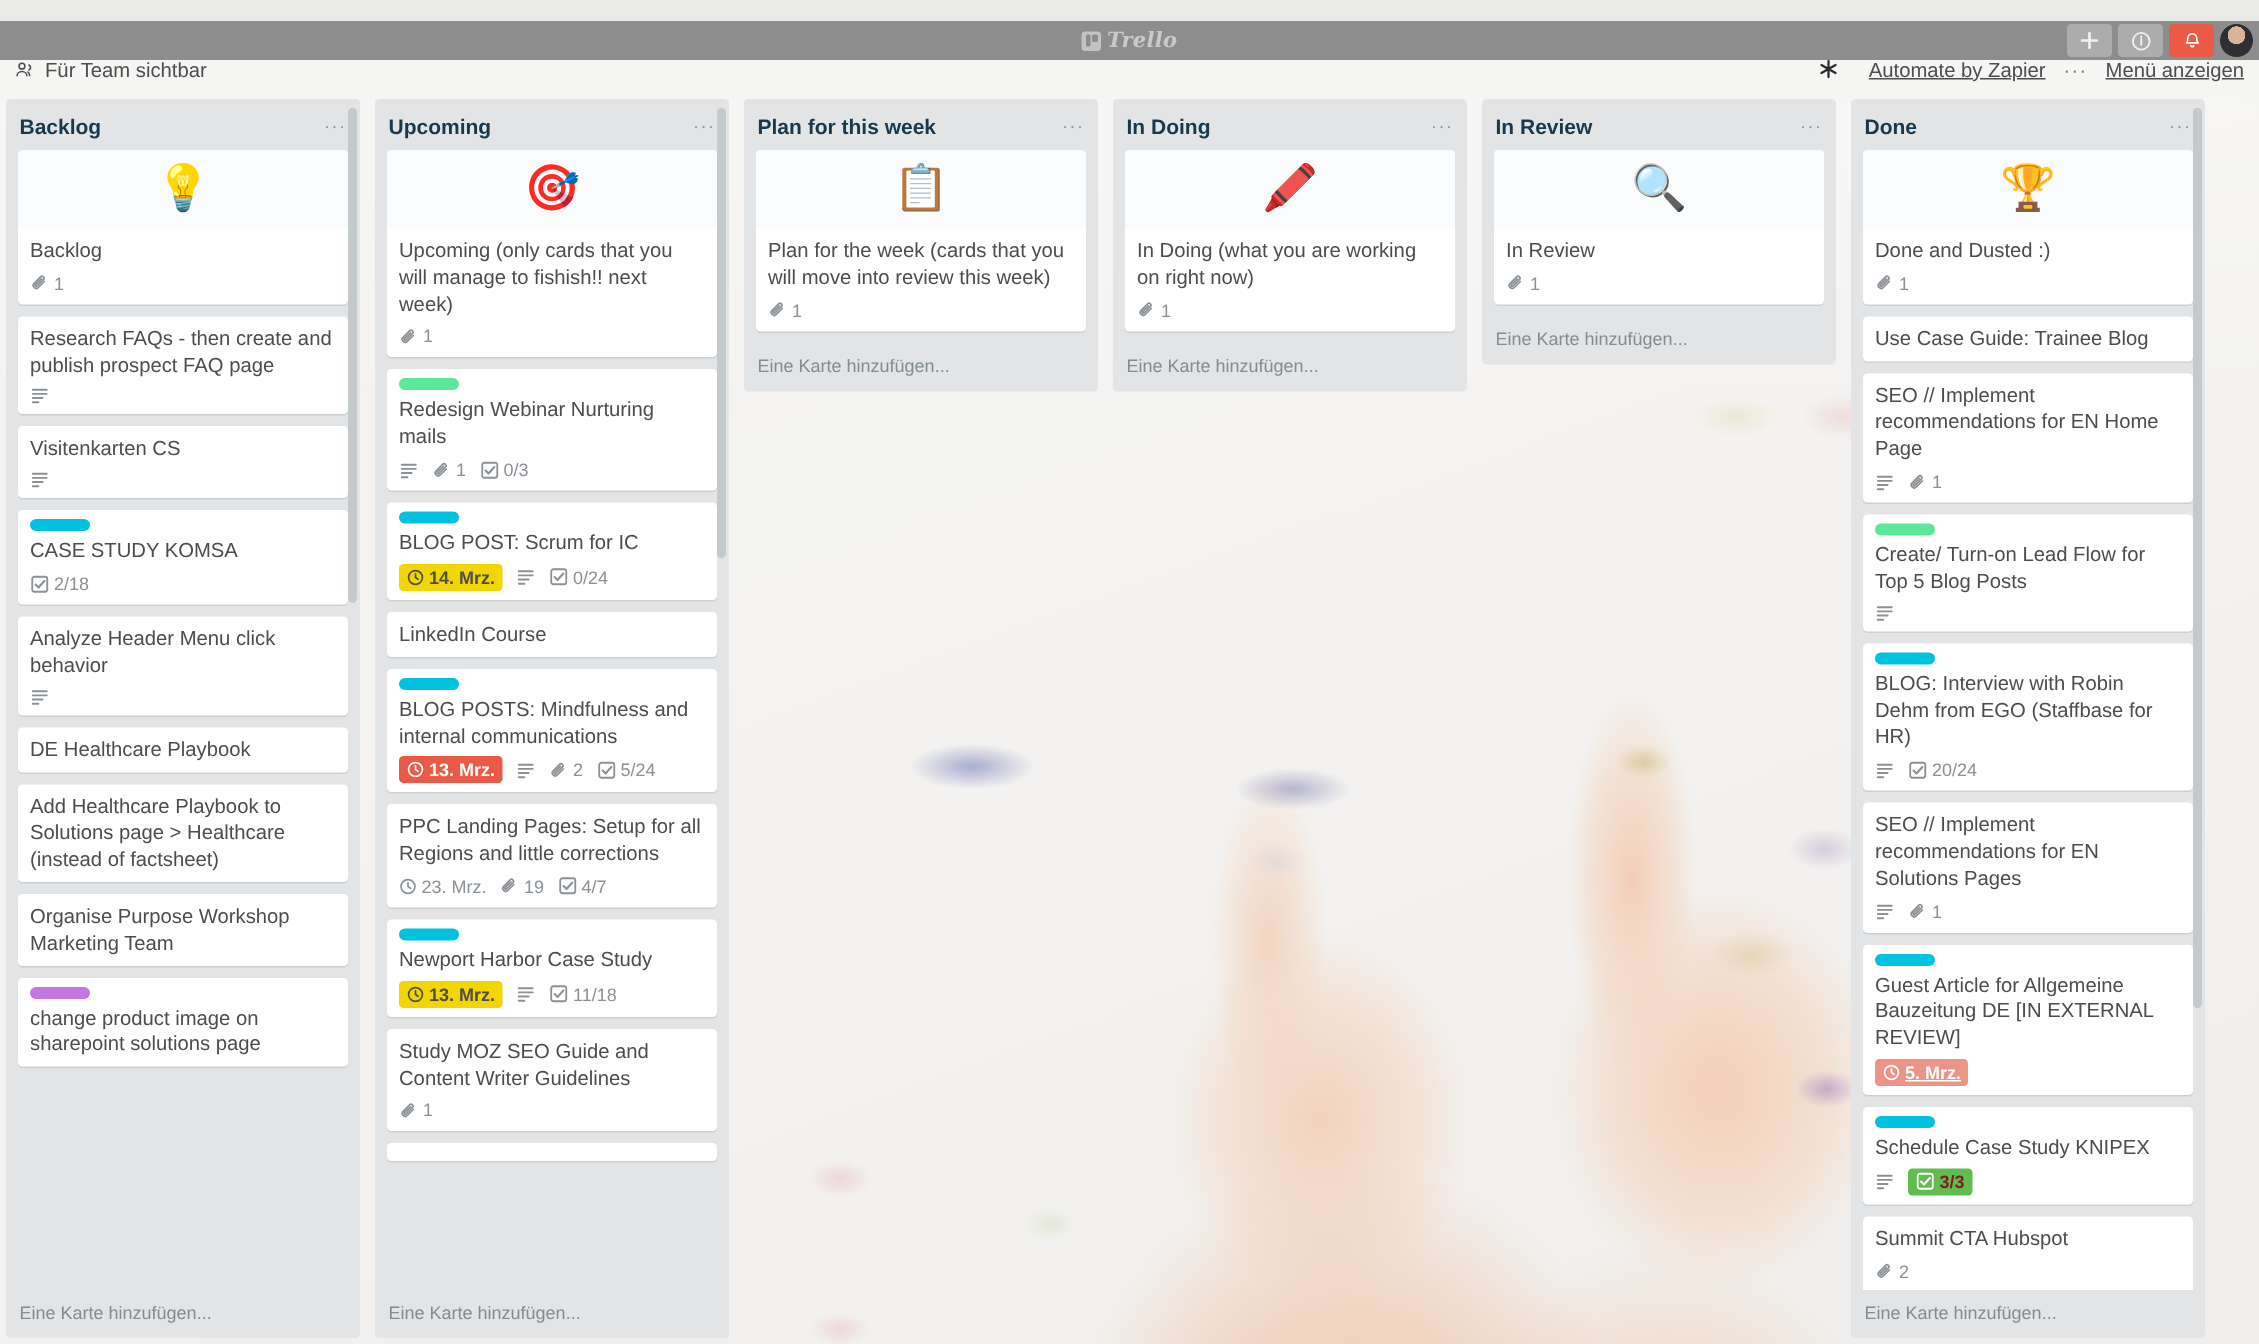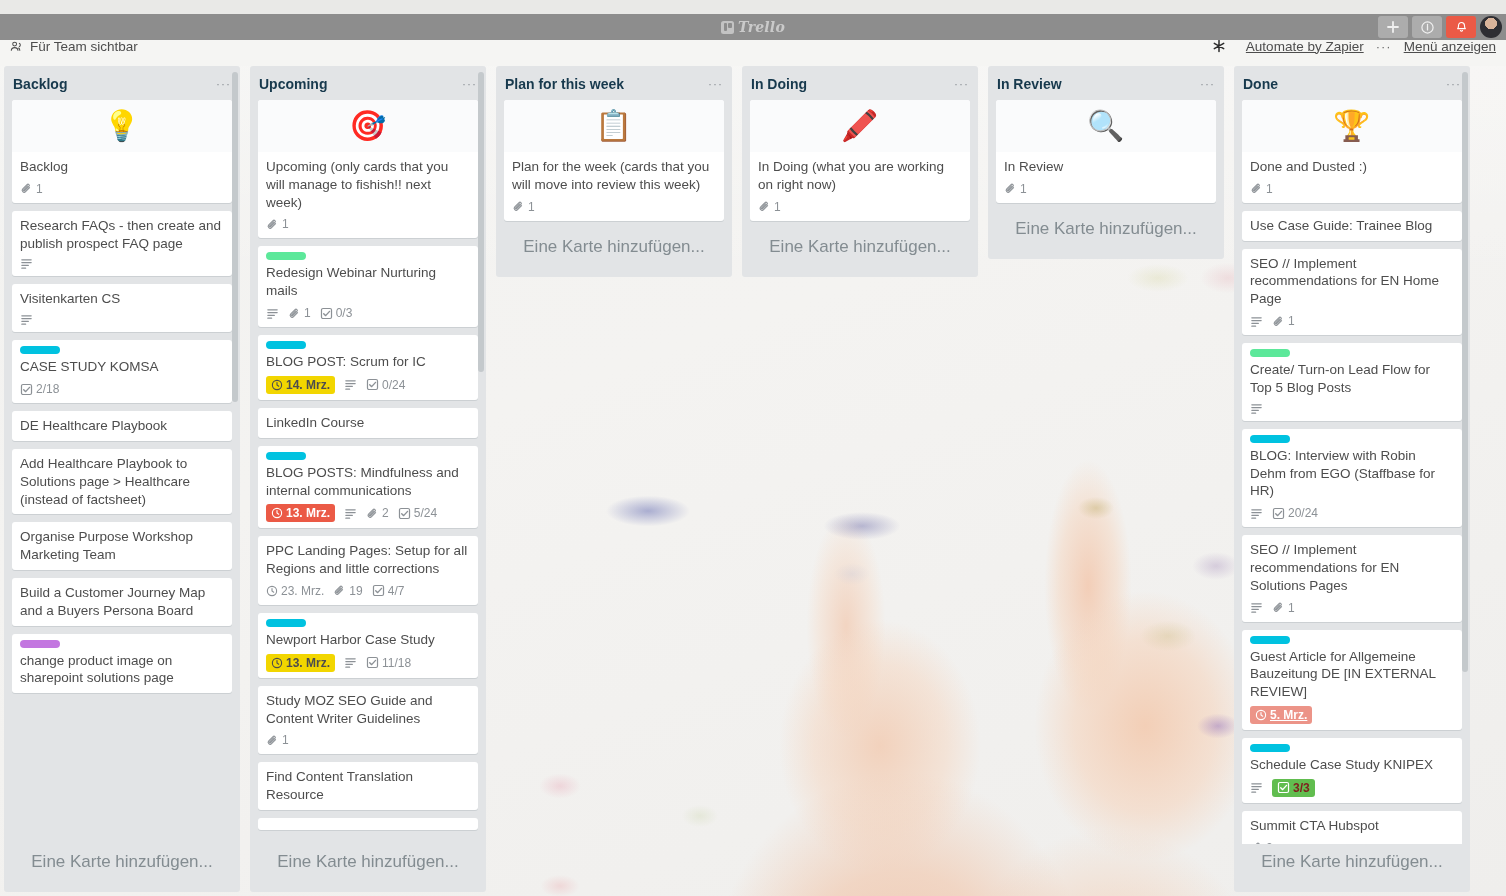--- a/index.html
+++ b/index.html
@@ -145,24 +145,23 @@
     letter-spacing: 1px; cursor: pointer; line-height: 1;
   }
   .cards {
     flex: 1 1 auto;
     overflow: hidden;
     padding: 0 8px;
     position: relative;
   }
   .list-footer {
     flex: 0 0 auto;
-    padding: 8px 9px 20px 9px;
-    color: #838c91; font-size: 17px;
+    padding: 8px 9px 10px 9px;
+    color: #838c91; font-size: 12px;
     cursor: pointer;
-    text-align: center;
   }
   .scrollbar {
     position: absolute; right: 2px; top: 2px;
     width: 6px; border-radius: 3px;
     background: #c4c9cc;
   }
 
   
   .card {
     background: #fff;
@@ -319,30 +318,39 @@
             <span class="badge">
               <svg width="13" height="13" viewBox="0 0 14 14">
     <rect x="1.6" y="1.6" width="10.8" height="10.8" rx="1.6" fill="none" stroke="#8c9196" stroke-width="1.3"></rect>
     <path d="M4 7.2l2.1 2.1 4.2-4.6" fill="none" stroke="#8c9196" stroke-width="1.5" stroke-linecap="round" stroke-linejoin="round"></path>
               </svg>
               <span>2/18</span>
             </span>
           </div>
         </div>
         <div class="card">
+          <div class="card-title">Analyze Header Menu click behavior</div>
+          <div class="badges">
+            <span class="badge">
+              <svg width="13" height="13" viewBox="0 0 14 14">
+    <g stroke="#8c9196" stroke-width="1.4" stroke-linecap="round">
+      <path d="M2 3h10M2 6h10M2 9h7M2 12h4"></path>
+                </g>
+              </svg>
+            </span>
+          </div>
+        </div>
+        <div class="card">
           <div class="card-title">DE Healthcare Playbook</div>
         </div>
         <div class="card">
           <div class="card-title">Add Healthcare Playbook to Solutions page &gt; Healthcare (instead of factsheet)</div>
         </div>
         <div class="card">
           <div class="card-title">Organise Purpose Workshop Marketing Team</div>
-        </div>
-        <div class="card">
-          <div class="card-title">Build a Customer Journey Map and a Buyers Persona Board</div>
         </div>
         <div class="card">
           <div class="labels">
             <span class="label" style="background:#c377e0"></span>
           </div>
           <div class="card-title">change product image on sharepoint solutions page</div>
         </div>
       </div>
     <div class="list-footer">Eine Karte hinzufügen...</div>
       <div class="scrollbar" style="top:6px;height:330px"></div>
@@ -520,23 +528,20 @@
           <div class="card-title">Study MOZ SEO Guide and Content Writer Guidelines</div>
           <div class="badges">
             <span class="badge">
               <svg width="13" height="13" viewBox="0 0 14 14">
     <path d="M10.3 6.1L6 10.4a2.1 2.1 0 01-3-3l4.6-4.6a1.4 1.4 0 012 2L5 9.4a.7.7 0 01-1-1l4.2-4.2" fill="none" stroke="#8c9196" stroke-width="1.2" stroke-linecap="round" stroke-linejoin="round"></path>
               </svg>
               <span>1</span>
             </span>
           </div>
         </div>
-        <div class="card">
-          <div class="card-title">Find Content Translation Resource</div>
-        </div>
         <div class="card"></div>
       </div>
     <div class="list-footer">Eine Karte hinzufügen...</div>
       <div class="scrollbar" style="top:6px;height:300px"></div>
     </div>
     <div class="list" style="height: auto;">
       <div class="list-header">
       <span class="list-title">Plan for this week</span>
       <span class="list-menu">···</span>
     </div>

